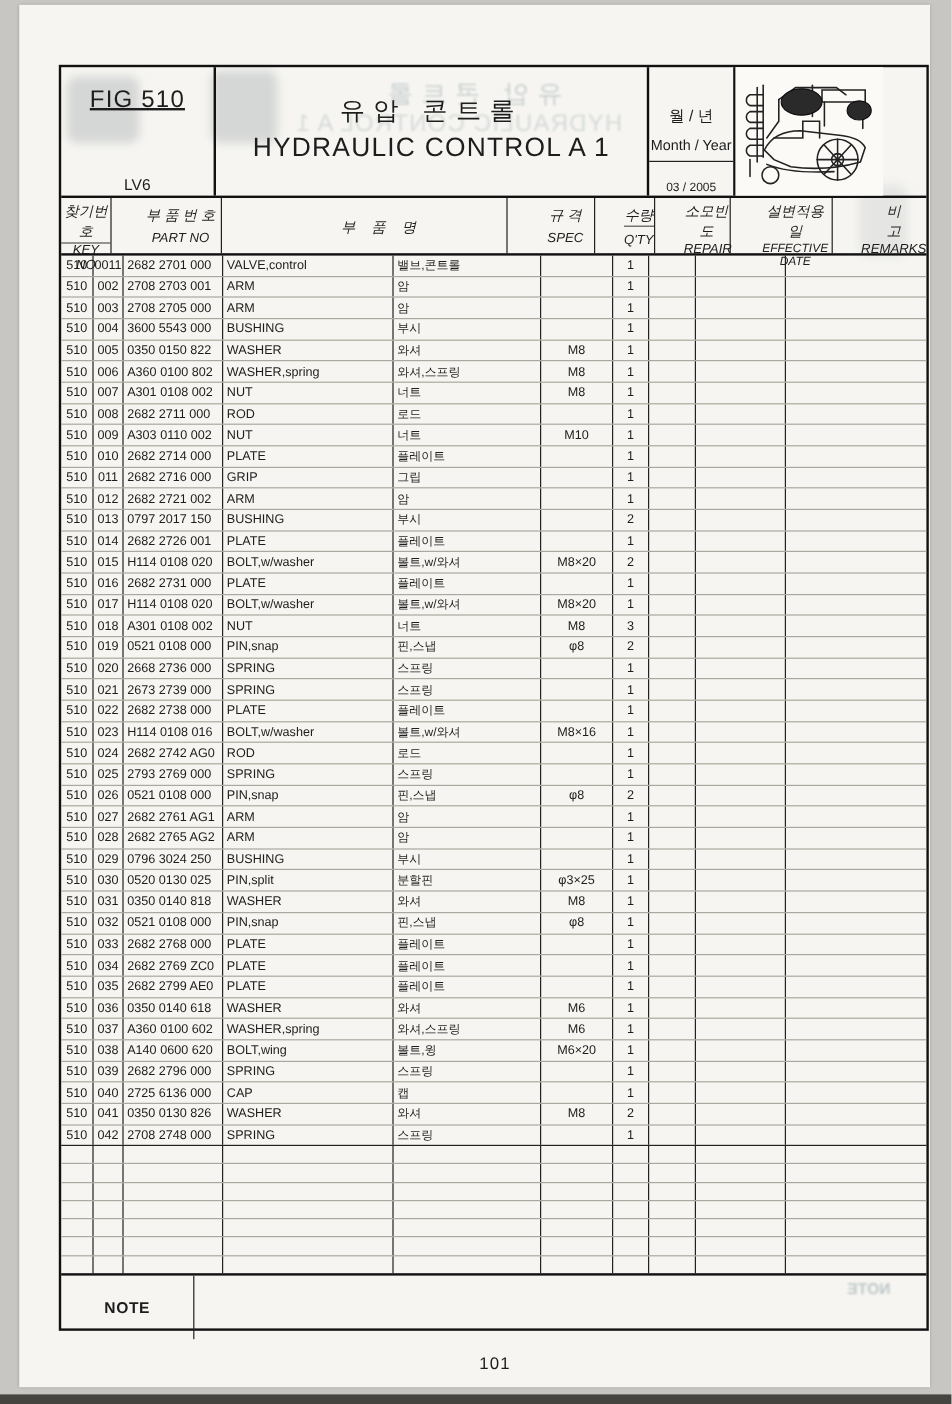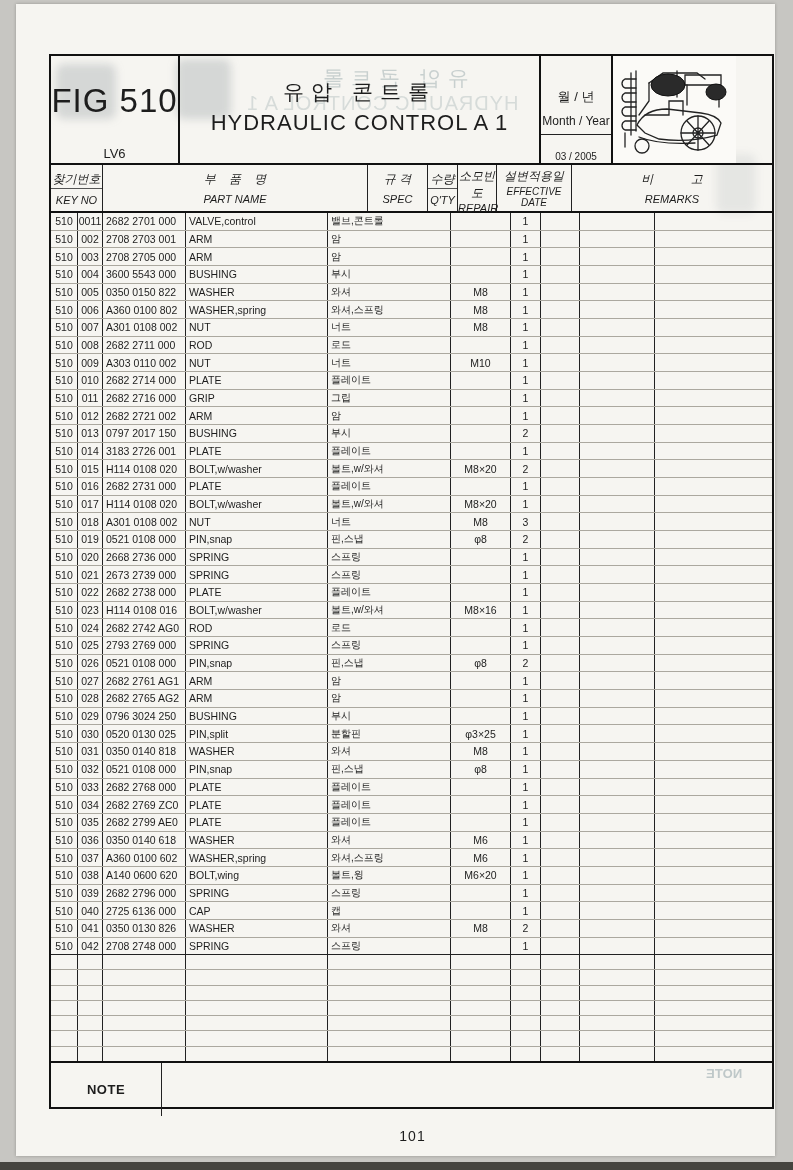--- a/index.html
+++ b/index.html
@@ -27,34 +27,34 @@
     filter:blur(4px);border-radius:8px;
   }
   
   .frame{
     position:absolute;left:33px;top:50px;width:725px;height:1055px;
     border:2px solid #111;box-sizing:border-box;background:transparent;
   }
   .hdr{display:flex;height:107px;border-bottom:2px solid #111;}
   .hdr > div{box-sizing:border-box;}
   .cell-fig{width:129px;border-right:2px solid #111;position:relative;text-align:center;}
-  .fig-no{font-size:33px;letter-spacing:1px;margin-top:26px;}
+  .fig-no{font-size:20px;letter-spacing:1px;margin-top:16px;text-decoration:underline;}
   .model{position:absolute;bottom:2px;left:0;right:0;font-size:13px;}
   .cell-title{width:361px;border-right:2px solid #111;text-align:center;position:relative;}
   .title-ko{font-size:21px;letter-spacing:7px;margin-top:22px;}
   .title-en{font-size:22px;letter-spacing:1px;margin-top:4px;}
   .cell-p1{width:40px;border-right:2px solid #111;display:flex;align-items:center;justify-content:center;font-size:14px;}
   .cell-month{width:72px;border-right:2px solid #111;display:flex;flex-direction:column;text-align:center;}
   .my-ko{font-size:13px;padding-top:12px;margin-top:20px;}
   .my-en{font-size:12px;padding:8px 0 6px 0;border-bottom:1px solid #222;}
   .my-val{font-size:10px;padding-top:16px;}
   .cell-pic{width:123px;position:relative;background:#fbfaf7;}
   .cell-pic svg{position:absolute;left:2px;top:3px;}
   
-  .colhdr{display:flex;height:46px;border-bottom:2px solid #111;font-style:italic;}
+  .colhdr{display:flex;height:46px;border-bottom:2px solid #111;font-style:italic;gap:24px;}
   .colhdr .c{box-sizing:border-box;border-right:1px solid #222;display:flex;flex-direction:column;justify-content:space-around;text-align:center;}
   .colhdr .c:last-child{border-right:none;}
   .colhdr .ko{font-size:12px;padding-top:3px;}
   .colhdr .en{font-size:11px;padding-bottom:3px;}
   .colhdr .divided .ko{border-bottom:1px solid #555;}
   .w-key{width:52px;} .w-pno{width:83px;} .w-pname{width:265px;}
   .w-spec{width:60px;} .w-qty{width:30px;} .w-rep{width:39px;}
   .w-eff{width:75px;} .w-rem{width:120px;flex:1;}
   .sp-wide{word-spacing:10px;} .sp-xwide{word-spacing:34px;}
   
@@ -133,23 +133,26 @@
           <ellipse cx="101" cy="33" rx="10" ry="8" fill="#2a2a2a" stroke="#111"></ellipse>
         </svg>
       </div>
     </div>
 
     <div class="colhdr">
       <div class="c w-key divided">
         <div class="ko">찾기번호</div>
         <div class="en">KEY NO</div>
       </div>
+      <div class="c w-pno">
+        <div class="ko">부 품 번 호</div>
+        <div class="en">PART NO</div>
+      </div>
       <div class="c w-pname">
         <div class="ko sp-wide">부 품 명</div>
-        <div class="en">PART NAME</div>
       </div>
       <div class="c w-spec">
         <div class="ko">규 격</div>
         <div class="en">SPEC</div>
       </div>
       <div class="c w-qty divided">
         <div class="ko">수량</div>
         <div class="en">Q'TY</div>
       </div>
       <div class="c w-rep">
@@ -319,21 +322,21 @@
     <div class="d d-nkr lt">부시</div>
     <div class="d d-spec ct"></div>
     <div class="d d-qty ct">2</div>
     <div class="d d-rep"></div>
     <div class="d d-eff"></div>
     <div class="d d-rem"></div>
   </div>
         <div class="row">
     <div class="d d-fig ct">510</div>
     <div class="d d-key ct">014</div>
-    <div class="d d-pno lt">3183 2726 001</div>
+    <div class="d d-pno lt">2682 2726 001</div>
     <div class="d d-nen lt">PLATE</div>
     <div class="d d-nkr lt">플레이트</div>
     <div class="d d-spec ct"></div>
     <div class="d d-qty ct">1</div>
     <div class="d d-rep"></div>
     <div class="d d-eff"></div>
     <div class="d d-rem"></div>
   </div>
         <div class="row">
     <div class="d d-fig ct">510</div>

